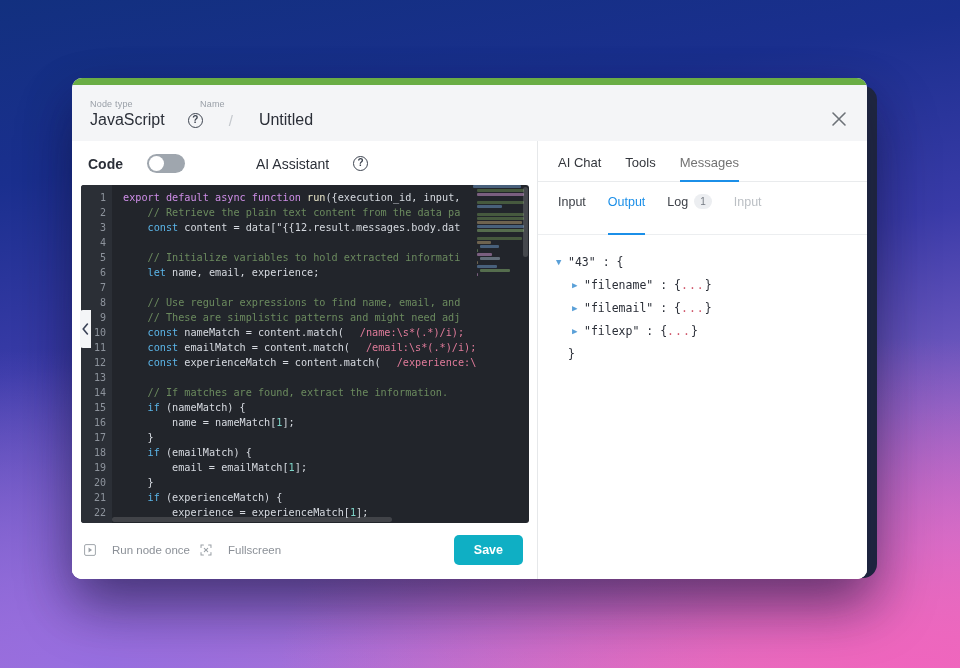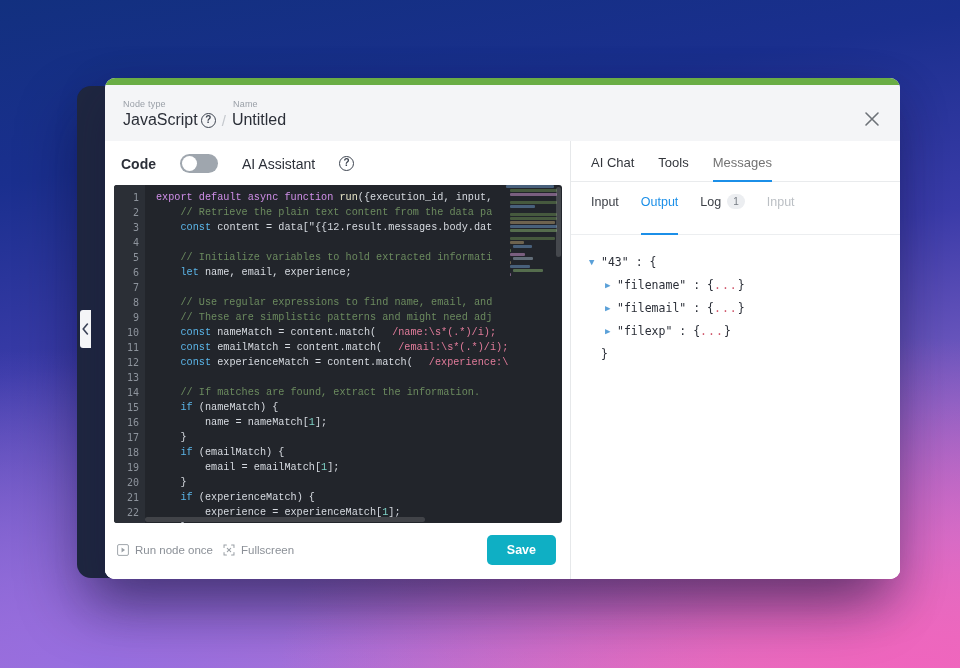--- a/index.html
+++ b/index.html
@@ -28,21 +28,21 @@
     width: 800px;
     height: 492px;
     background: #1f2740;
     border-radius: 14px;
     box-shadow: 0 26px 60px rgba(10,10,40,0.40);
   }
 
   
   .modal {
     position: absolute;
-    left: 105px;
+    left: 72px;
     top: 78px;
     width: 795px;
     height: 501px;
     background: #ffffff;
     border-radius: 10px;
     overflow: hidden;
     box-shadow: 0 20px 48px rgba(20,16,60,0.30);
     display: flex;
     flex-direction: column;
   }
@@ -68,21 +68,21 @@
     color: #9aa0a8;
     letter-spacing: 0.2px;
     margin-bottom: 2px;
   }
   .lbl-nodetype { width: 110px; }
   .lbl-name { }
 
   .header-main {
     display: flex;
     align-items: center;
-    gap: 3px;
+    gap: 23px;
   }
   .node-type-text {
     font-size: 16px;
     color: #2b2f38;
     font-weight: 400;
   }
   .help-circle {
     width: 15px; height: 15px;
     border-radius: 50%;
     border: 1.4px solid #3d4450;
@@ -151,20 +151,21 @@
   .toggle .knob {
     position: absolute;
     left: 2px; top: 2px;
     width: 15px; height: 15px;
     border-radius: 50%;
     background: #ffffff;
   }
   .ai-label {
     font-size: 14px;
     color: #2b2f38;
+    margin-left: 47px;
   }
 
   
   .editor-wrap {
     flex: 1 1 auto;
     min-height: 0;
     margin: 0 8px 0 9px;
     background: #22252b;
     border-radius: 3px;
     display: flex;
@@ -184,21 +185,20 @@
   }
   .code-area {
     flex: 1 1 auto;
     padding: 5px 0 0 11px;
     font-size: 10.2px;
     line-height: 15px;
     white-space: pre;
     overflow: hidden;
     color: #d6dae0;
     position: relative;
-    font-family: Liberation Mono, monospace;
   }
   .code-area .ln { display: block; height: 15px; }
 
   
   .k   { color: #cf8ee8; }   
   .k2  { color: #5bb5e8; }   
   .fn  { color: #e8e6c8; }   
   .cm  { color: #6b8a5e; }   
   .rx  { color: #e07b9a; margin-left: 16px; }   
   .num { color: #7fd4c8; }
@@ -241,21 +241,21 @@
     flex: 0 0 auto;
     display: flex;
     align-items: center;
     padding: 12px 14px 14px 12px;
     background: #ffffff;
     gap: 10px;
   }
   .foot-action {
     display: flex;
     align-items: center;
-    gap: 6px;
+    gap: 16px;
     font-size: 11.5px;
     color: #8b9097;
     cursor: pointer;
   }
   .foot-action svg { display: block; }
   .foot-spacer { flex: 1 1 auto; }
 
   .btn {
     border-radius: 5px;
     font-size: 12.5px;

